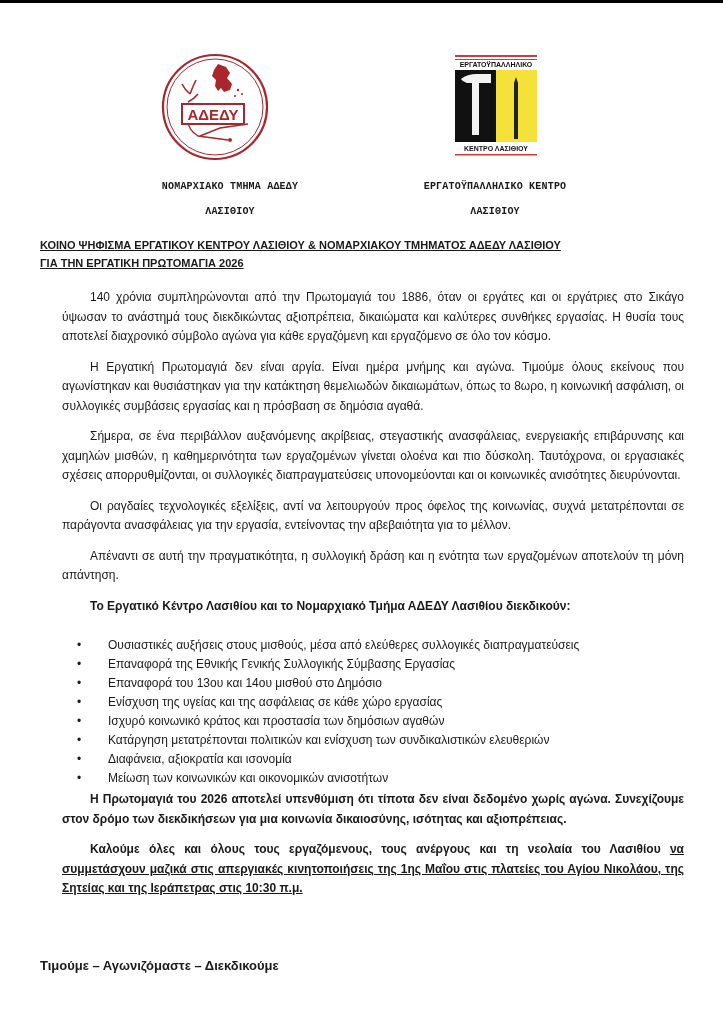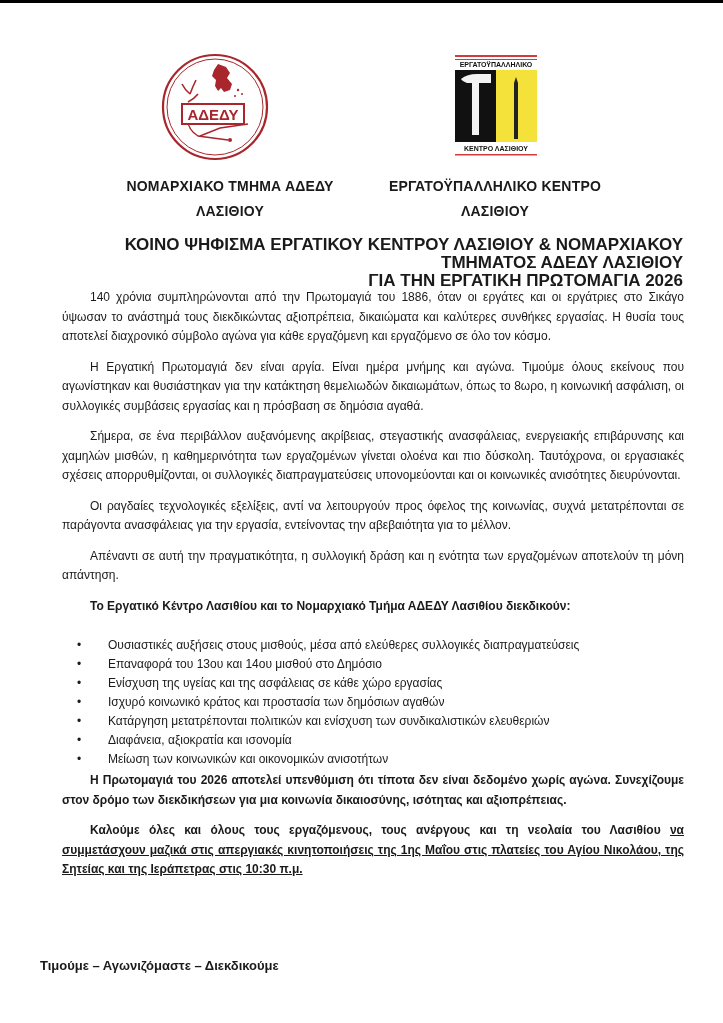--- a/index.html
+++ b/index.html
@@ -3,24 +3,24 @@
 <meta charset="utf-8">
 <style>
   html, body { margin: 0; padding: 0; }
   body {
     width: 723px; height: 1023px; background: #ffffff; position: relative; overflow: hidden;
     font-family: "Liberation Sans", "DejaVu Sans", sans-serif; color: #1a1a1a;
   }
   .topbar { position: absolute; left: 0; top: 0; width: 723px; height: 3px; background: #000; }
   .logo-adedy { position: absolute; left: 160px; top: 52px; width: 110px; height: 110px; }
   .logo-ek { position: absolute; left: 455px; top: 55px; width: 82px; height: 102px; }
-  .org { position: absolute; font-weight: bold; font-size: 14px; text-align: center; line-height: 25px; letter-spacing: 0.2px; }
+  .org { position: absolute; font-weight: bold; font-size: 10px; text-align: center; line-height: 25px; letter-spacing: 0.2px; font-family: Liberation Mono, monospace; }
   .org.left { left: 110px; width: 240px; top: 174px; }
   .org.right { left: 375px; width: 240px; top: 174px; }
-  .title { position: absolute; left: 40px; width: 643px; top: 236px; text-align: right; font-weight: bold; font-size: 17px; line-height: 18px; }
+  .title { position: absolute; left: 40px; width: 643px; top: 236px; text-align: left; font-weight: bold; font-size: 11px; line-height: 18px; text-decoration: underline; }
   .content { position: absolute; left: 62px; width: 622px; top: 288px; font-size: 12px; line-height: 19.5px; }
   .content p { margin: 0 0 11px 0; text-align: justify; text-indent: 28px; }
   .content p.lead { font-weight: bold; margin-bottom: 20px; }
   .content ul { margin: 0 0 2px 0; padding: 0 0 0 31px; list-style: none; }
   .content li { position: relative; padding-left: 15px; line-height: 19px; }
   .content li::before { content: "•"; position: absolute; left: -16px; top: 0; font-size: 12px; }
   .content p.bold { font-weight: bold; }
   .u { text-decoration: underline; }
   .closing { position: absolute; left: 40px; width: 643px; top: 958px; text-align: left; font-weight: bold; font-size: 13px; }
 </style>
@@ -75,20 +75,21 @@
 
 <div class="content">
   <p>140 χρόνια συμπληρώνονται από την Πρωτομαγιά του 1886, όταν οι εργάτες και οι εργάτριες στο Σικάγο ύψωσαν το ανάστημά τους διεκδικώντας αξιοπρέπεια, δικαιώματα και καλύτερες συνθήκες εργασίας. Η θυσία τους αποτελεί διαχρονικό σύμβολο αγώνα για κάθε εργαζόμενη και εργαζόμενο σε όλο τον κόσμο.</p>
   <p>Η Εργατική Πρωτομαγιά δεν είναι αργία. Είναι ημέρα μνήμης και αγώνα. Τιμούμε όλους εκείνους που αγωνίστηκαν και θυσιάστηκαν για την κατάκτηση θεμελιωδών δικαιωμάτων, όπως το 8ωρο, η κοινωνική ασφάλιση, οι συλλογικές συμβάσεις εργασίας και η πρόσβαση σε δημόσια αγαθά.</p>
   <p>Σήμερα, σε ένα περιβάλλον αυξανόμενης ακρίβειας, στεγαστικής ανασφάλειας, ενεργειακής επιβάρυνσης και χαμηλών μισθών, η καθημερινότητα των εργαζομένων γίνεται ολοένα και πιο δύσκολη. Ταυτόχρονα, οι εργασιακές σχέσεις απορρυθμίζονται, οι συλλογικές διαπραγματεύσεις υπονομεύονται και οι κοινωνικές ανισότητες διευρύνονται.</p>
   <p>Οι ραγδαίες τεχνολογικές εξελίξεις, αντί να λειτουργούν προς όφελος της κοινωνίας, συχνά μετατρέπονται σε παράγοντα ανασφάλειας για την εργασία, εντείνοντας την αβεβαιότητα για το μέλλον.</p>
   <p>Απέναντι σε αυτή την πραγματικότητα, η συλλογική δράση και η ενότητα των εργαζομένων αποτελούν τη μόνη απάντηση.</p>
   <p class="lead">Το Εργατικό Κέντρο Λασιθίου και το Νομαρχιακό Τμήμα ΑΔΕΔΥ Λασιθίου διεκδικούν:</p>
   <ul>
     <li>Ουσιαστικές αυξήσεις στους μισθούς, μέσα από ελεύθερες συλλογικές διαπραγματεύσεις</li>
+    <li>Επαναφορά της Εθνικής Γενικής Συλλογικής Σύμβασης Εργασίας</li>
     <li>Επαναφορά του 13ου και 14ου μισθού στο Δημόσιο</li>
     <li>Ενίσχυση της υγείας και της ασφάλειας σε κάθε χώρο εργασίας</li>
     <li>Ισχυρό κοινωνικό κράτος και προστασία των δημόσιων αγαθών</li>
     <li>Κατάργηση μετατρέπονται πολιτικών και ενίσχυση των συνδικαλιστικών ελευθεριών</li>
     <li>Διαφάνεια, αξιοκρατία και ισονομία</li>
     <li>Μείωση των κοινωνικών και οικονομικών ανισοτήτων</li>
   </ul>
   <p class="bold">Η Πρωτομαγιά του 2026 αποτελεί υπενθύμιση ότι τίποτα δεν είναι δεδομένο χωρίς αγώνα. Συνεχίζουμε στον δρόμο των διεκδικήσεων για μια κοινωνία δικαιοσύνης, ισότητας και αξιοπρέπειας.</p>
   <p class="bold"><span>Καλούμε όλες και όλους τους εργαζόμενους, τους ανέργους και τη νεολαία του Λασιθίου </span><span class="u">να συμμετάσχουν μαζικά στις απεργιακές κινητοποιήσεις της 1ης Μαΐου στις πλατείες του Αγίου Νικολάου, της Σητείας και της Ιεράπετρας στις 10:30 π.μ.</span></p>
 </div>

